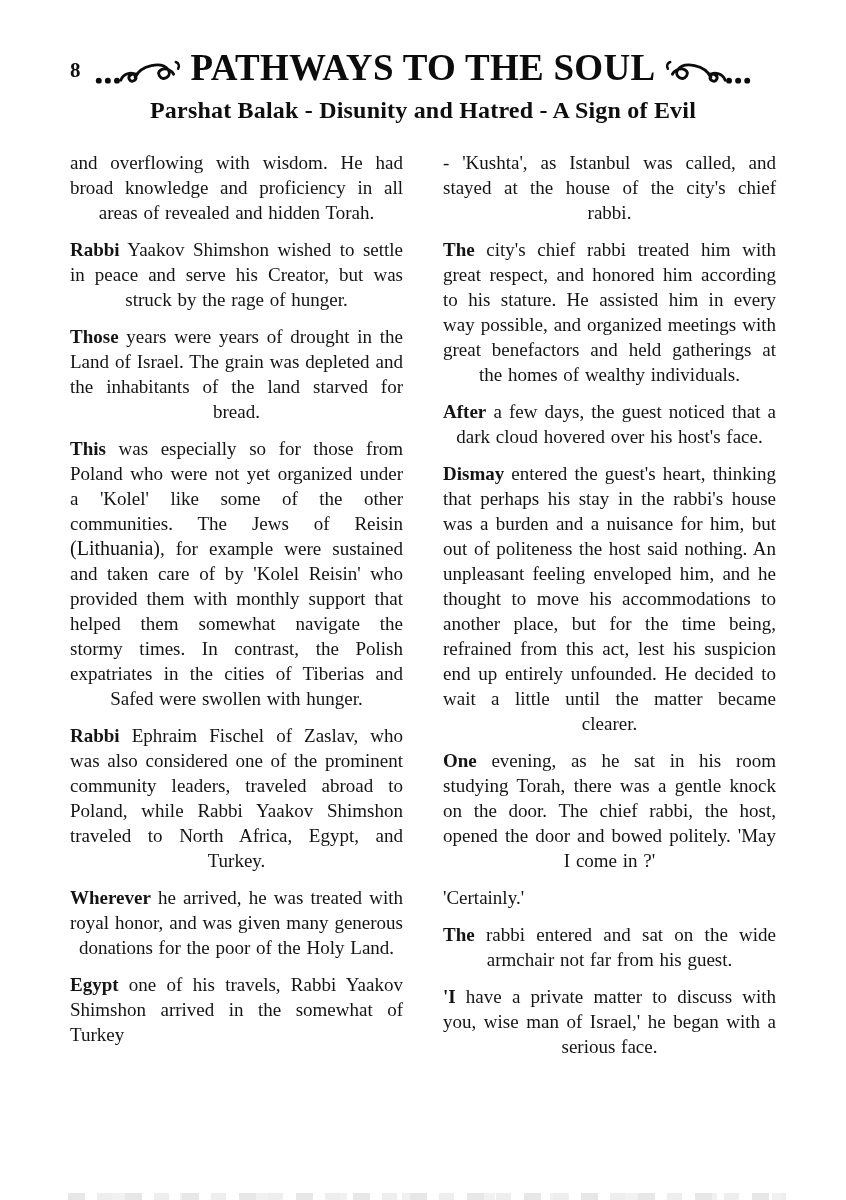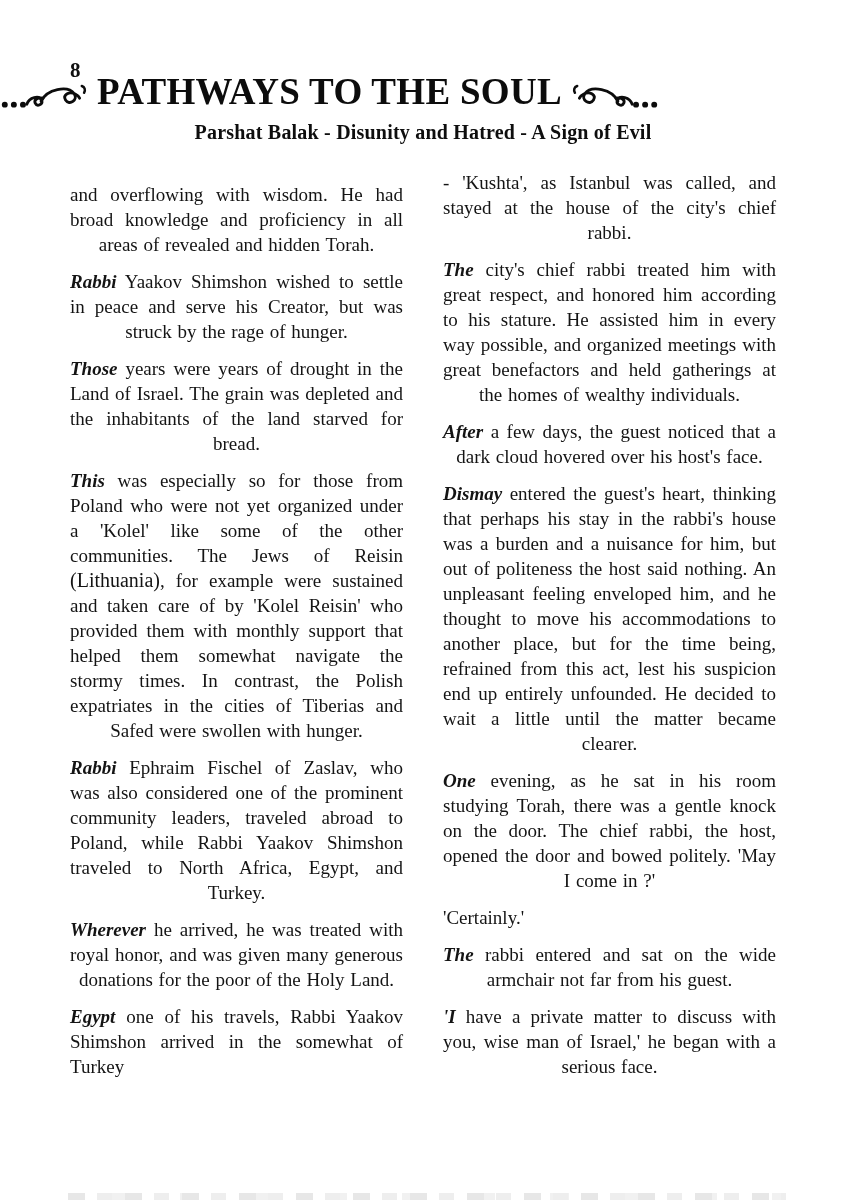--- a/index.html
+++ b/index.html
@@ -16,65 +16,63 @@
   .page-num {
     position: absolute;
     left: 70px;
     top: 58px;
     font-size: 21px;
     font-weight: 700;
     color: #111;
   }
   .title-row {
     display: flex;
-    justify-content: flex-start;
+    justify-content: center;
     align-items: center;
     gap: 9px;
     height: 42px;
-    margin-top: 24px;
   }
   .title {
     margin: 0;
     font-size: 37px;
     font-weight: 700;
     letter-spacing: 0.3px;
     line-height: 1;
     color: #0c0c0c;
     white-space: nowrap;
   }
   .flourish { width: 88px; height: 30px; transform: translateY(6px); }
   .flourish.mirror { transform: translateY(6px) scaleX(-1); }
   .subtitle {
     margin: 9px 0 0 0;
     text-align: center;
-    font-size: 20px;
+    font-size: 24px;
     font-weight: 700;
     letter-spacing: 0.2px;
     color: #0e0e0e;
   }
   .columns {
     display: flex;
     gap: 40px;
     padding: 26px 69px 0 70px;
-    align-items: flex-end;
   }
   .col {
     width: 333px;
     font-size: 19px;
     line-height: 25px;
   }
   .para {
     margin: 0 0 12px 0;
     text-align: justify;
     text-align-last: center;
     word-spacing: 1px;
   }
   .para.last-left { text-align-last: left; }
   .para.last-justify { text-align-last: justify; }
-  .seg-bold { font-weight: 700; font-style: italic; }
+  .seg-bold { font-weight: 700; }
   .seg-small { font-size: 20px; }
   .cutoff {
     position: absolute;
     left: 68px;
     right: 60px;
     bottom: 0;
     height: 7px;
     background-image:
       repeating-linear-gradient(90deg, #e7e7e7 0 17px, transparent 17px 29px, #eeeeee 29px 44px, transparent 44px 57px),
       repeating-linear-gradient(90deg, transparent 0 38px, #f1f1f1 38px 57px, transparent 57px 74px);

